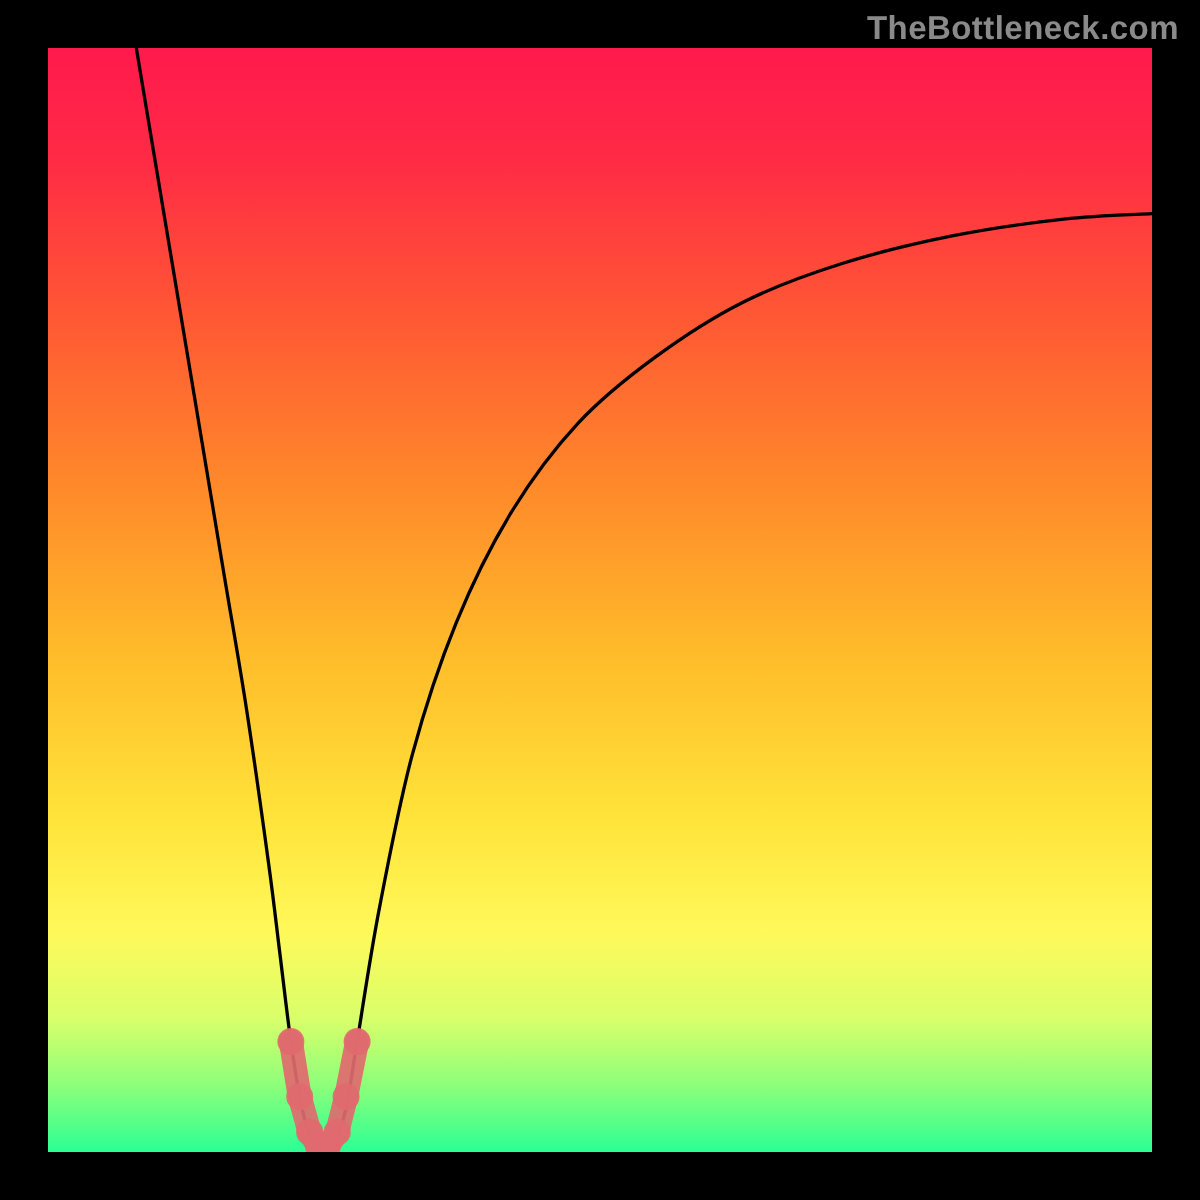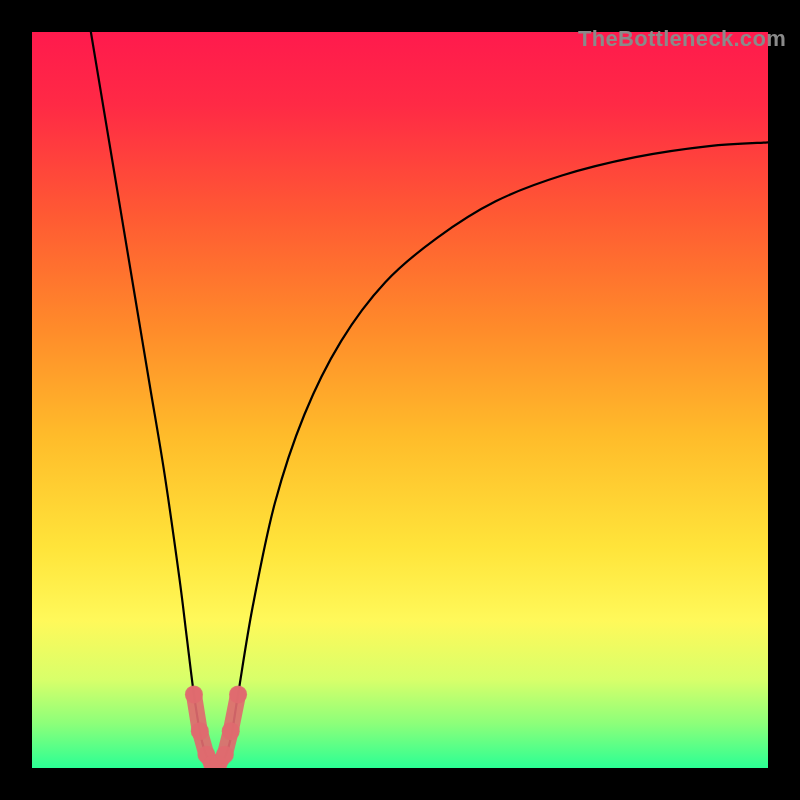--- a/index.html
+++ b/index.html
@@ -42,21 +42,20 @@
   }
   .watermark {
     position: absolute;
     top: 6px;
     right: 14px;
     font-family: Arial, Helvetica, sans-serif;
     font-size: 22px;
     font-weight: 600;
     color: #8a8a8a;
     letter-spacing: 0.3px;
-    margin-top: 20px;
   }
 </style>
 </head>
 <body>
 
 <div class="frame">
 
   <div class="plot">
     <svg class="gradient" viewBox="0 0 736 736" preserveAspectRatio="none">
       <defs>

